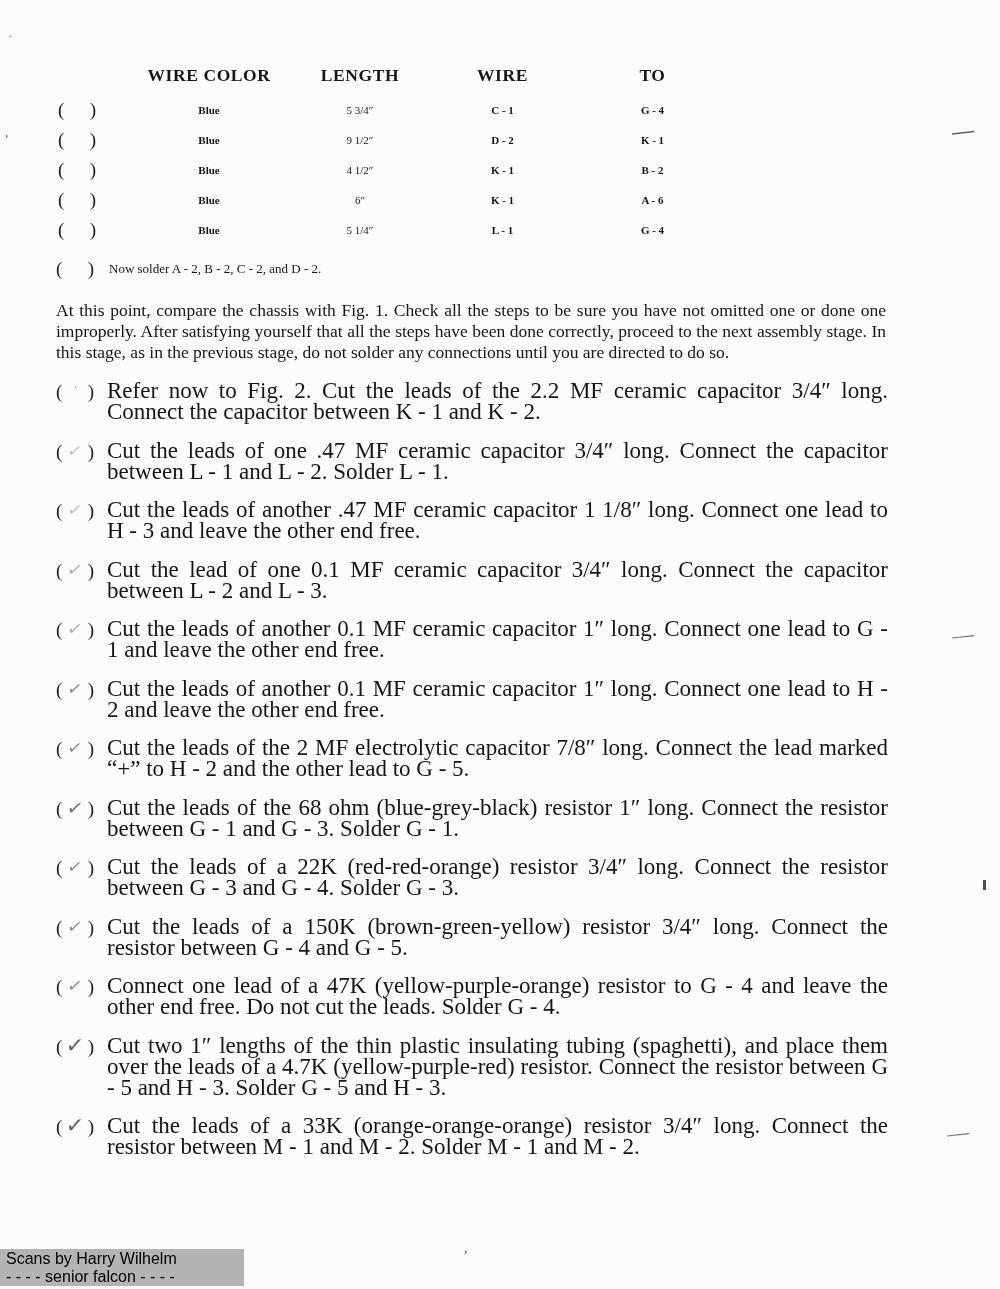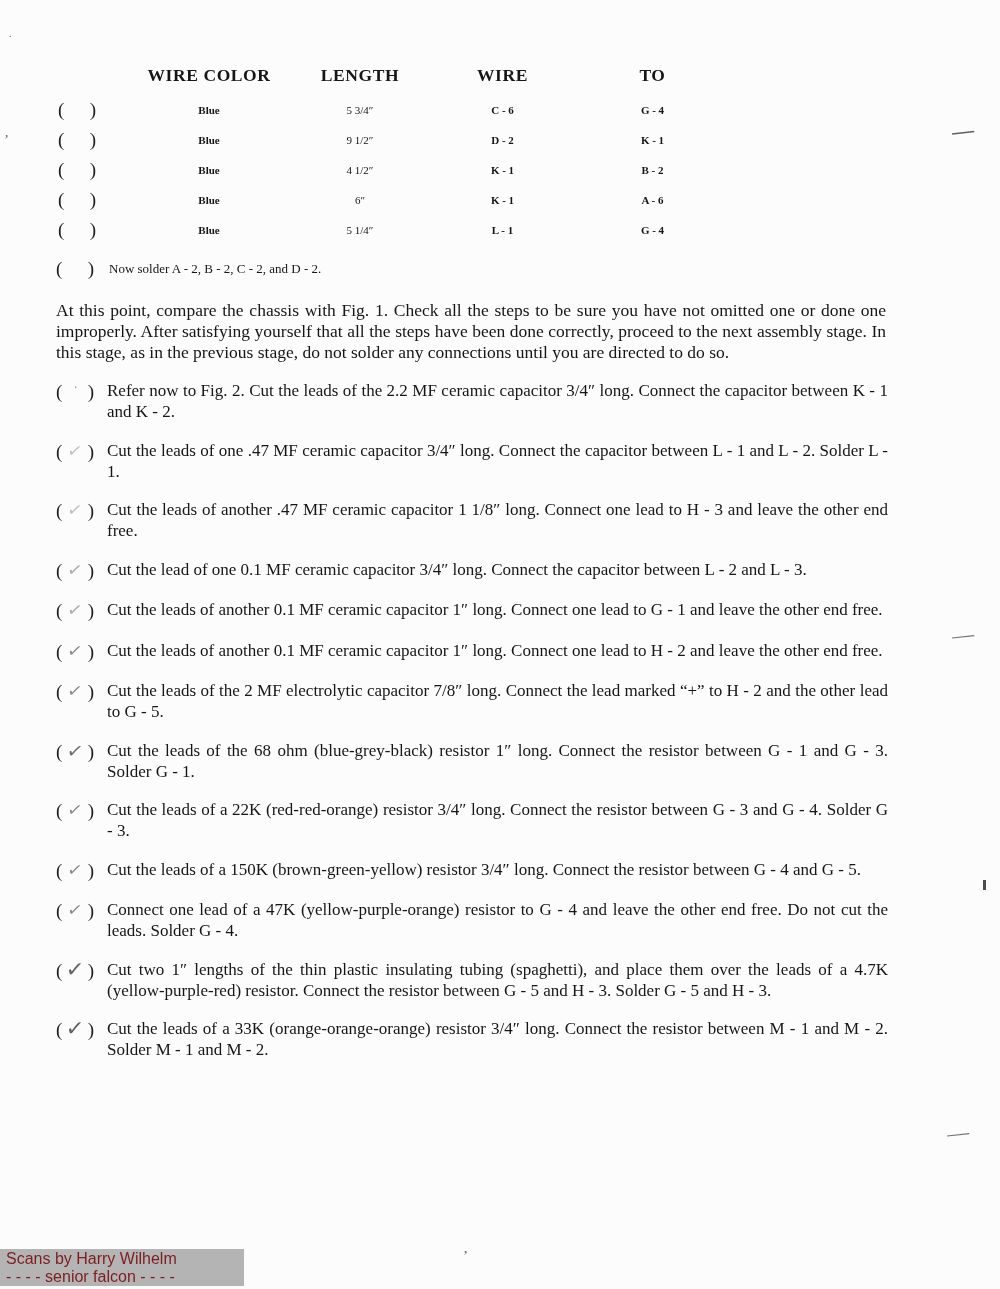--- a/index.html
+++ b/index.html
@@ -54,29 +54,29 @@
   .para{
     margin-top:20px;width:830px;
     font-size:17.5px;line-height:21px;
     text-align:justify;
   }
   
   .steps{margin-top:17px;}
   .step{display:flex;align-items:flex-start;gap:13px;margin-bottom:17.5px;}
   .step .cb{margin-top:1px;}
   .step .txt{
-    flex:1;font-size:17px;line-height:21px;text-align:justify;
+    flex:1;font-size:23px;line-height:21px;text-align:justify;
   }
   .page-num{font-weight:bold;font-size:18px;margin-top:21px;margin-left:12px;}
   
   .watermark{
     position:absolute;left:0;top:1249px;
     width:244px;height:37px;
     background:#b4b4b4;
-    color:#7f1d1d;
+    color:#000000;
     font-family:"Liberation Sans","DejaVu Sans",sans-serif;
     font-size:16px;line-height:18px;
     padding:1px 0 0 6px;box-sizing:border-box;
   }
   
   .art{position:absolute;color:#3a3a3a;}
   .art-dot1{left:9px;top:28px;font-size:10px;opacity:.8;}
   .art-comma{left:4px;top:132px;font-size:15px;opacity:.75;}
   .art-dash1{left:952px;top:118px;font-size:22px;opacity:.8;font-weight:bold;transform:rotate(-6deg);}
   .art-dash2{left:952px;top:622px;font-size:22px;opacity:.7;transform:rotate(-6deg);}
@@ -99,21 +99,21 @@
         <div class="hcell">TO</div>
       </div>
 
       <div class="trow">
         <div><span class="cb">
               <span class="par">(</span>
               <span class="par">)</span>
             </span></div>
         <div class="tcell bold">Blue</div>
         <div class="tcell">5 3/4″</div>
-        <div class="tcell bold">C - 6</div>
+        <div class="tcell bold">C - 1</div>
         <div class="tcell bold">G - 4</div>
       </div>
       <div class="trow">
         <div><span class="cb">
               <span class="par">(</span>
               <span class="par">)</span>
             </span></div>
         <div class="tcell bold">Blue</div>
         <div class="tcell">9 1/2″</div>
         <div class="tcell bold">D - 2</div>

